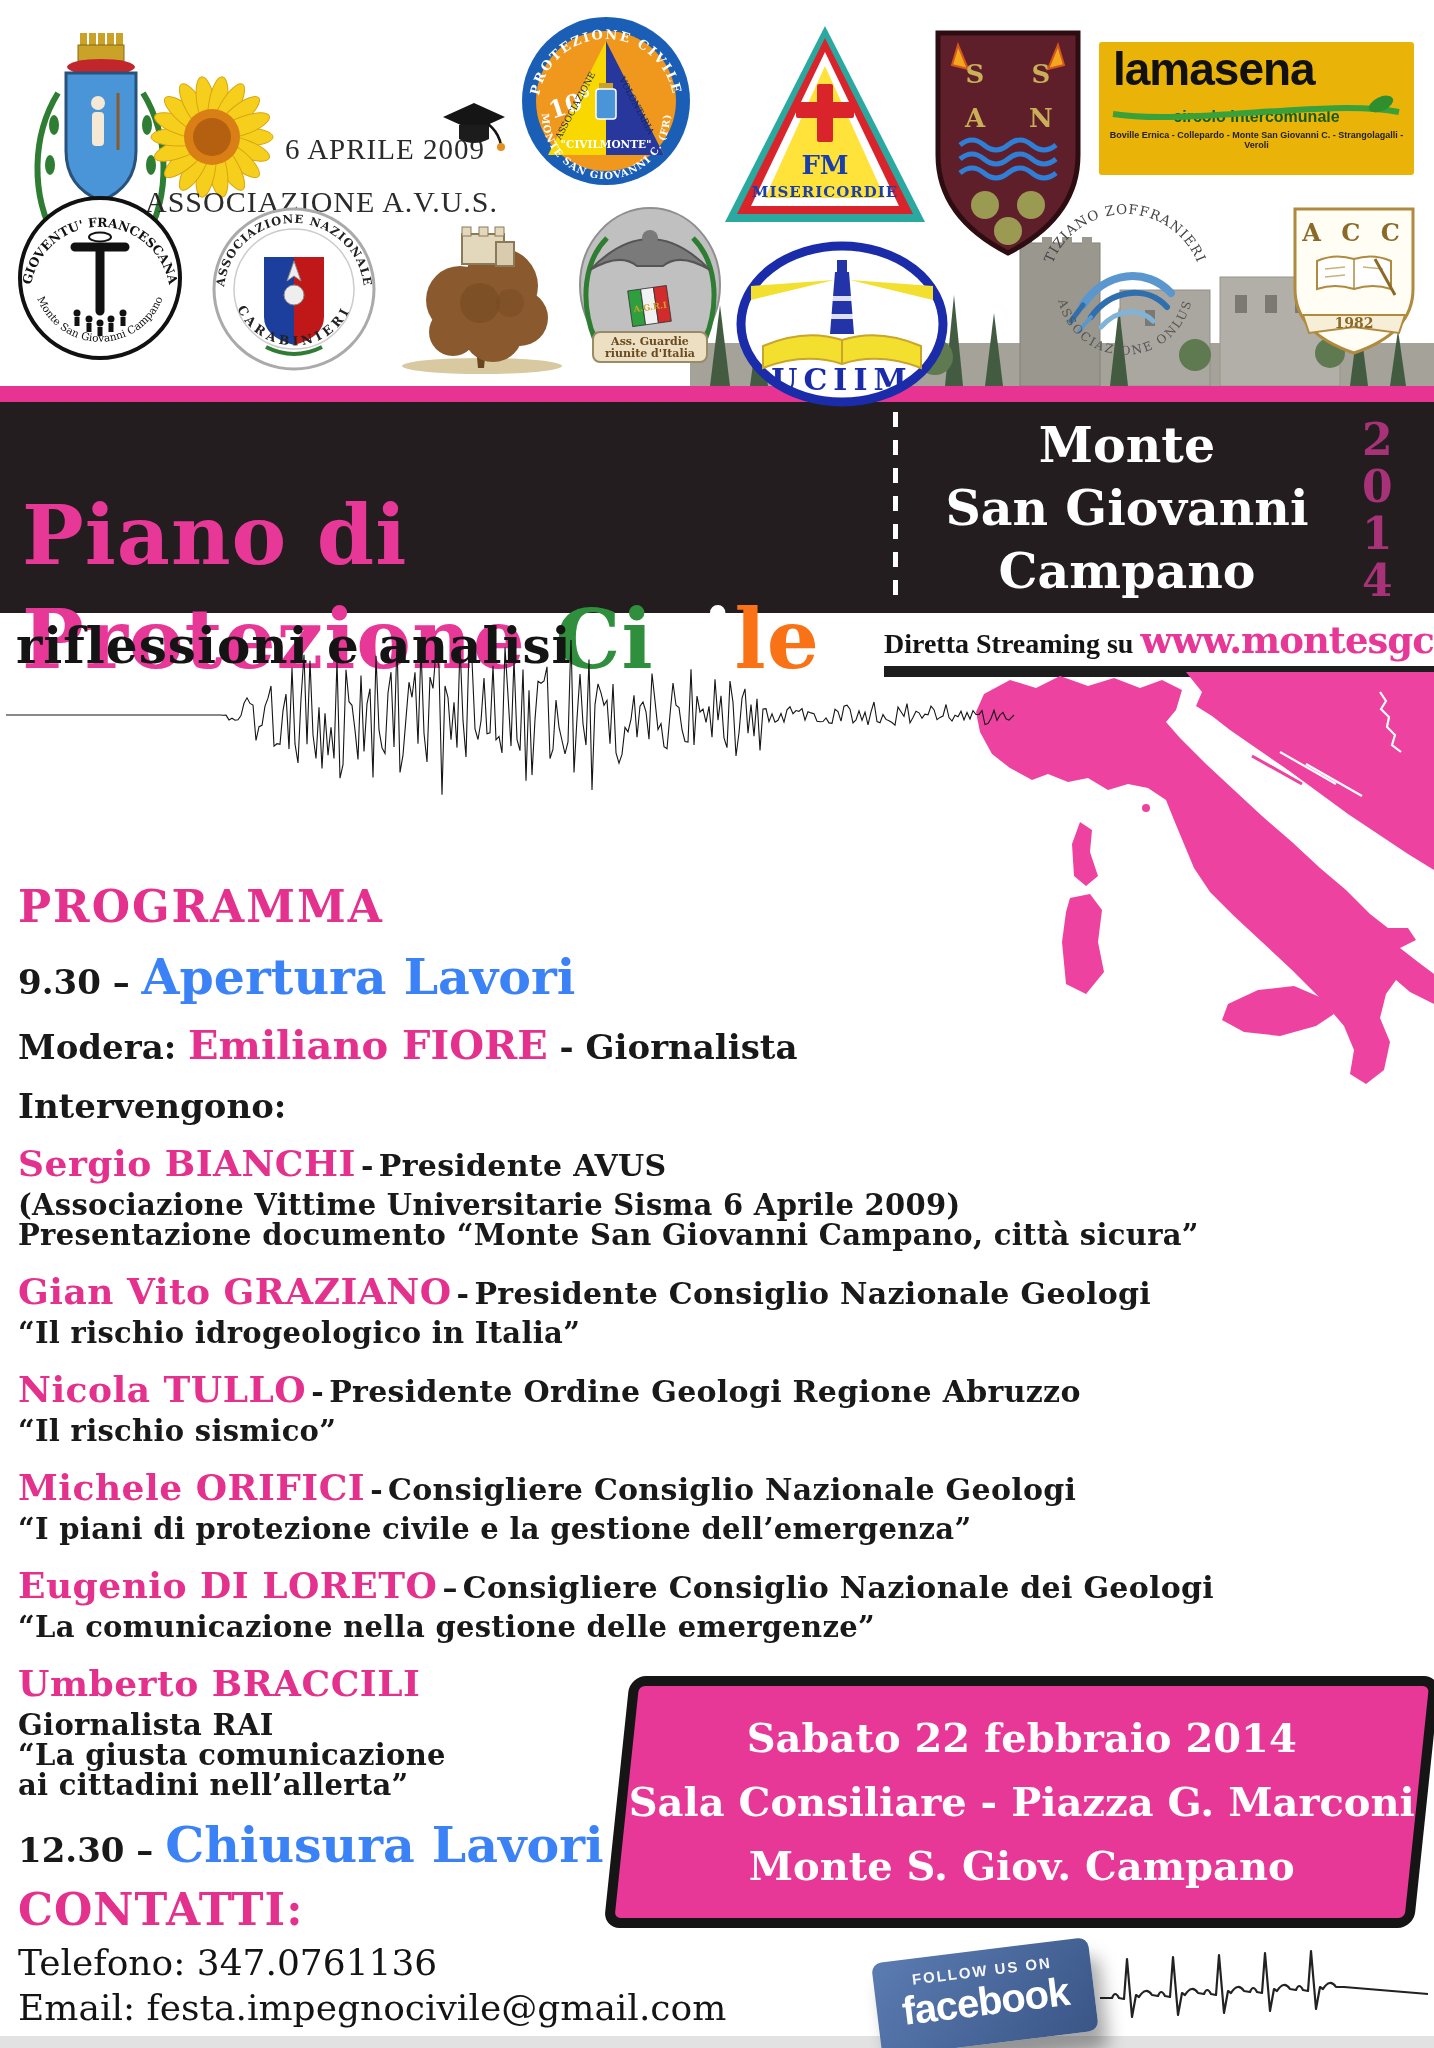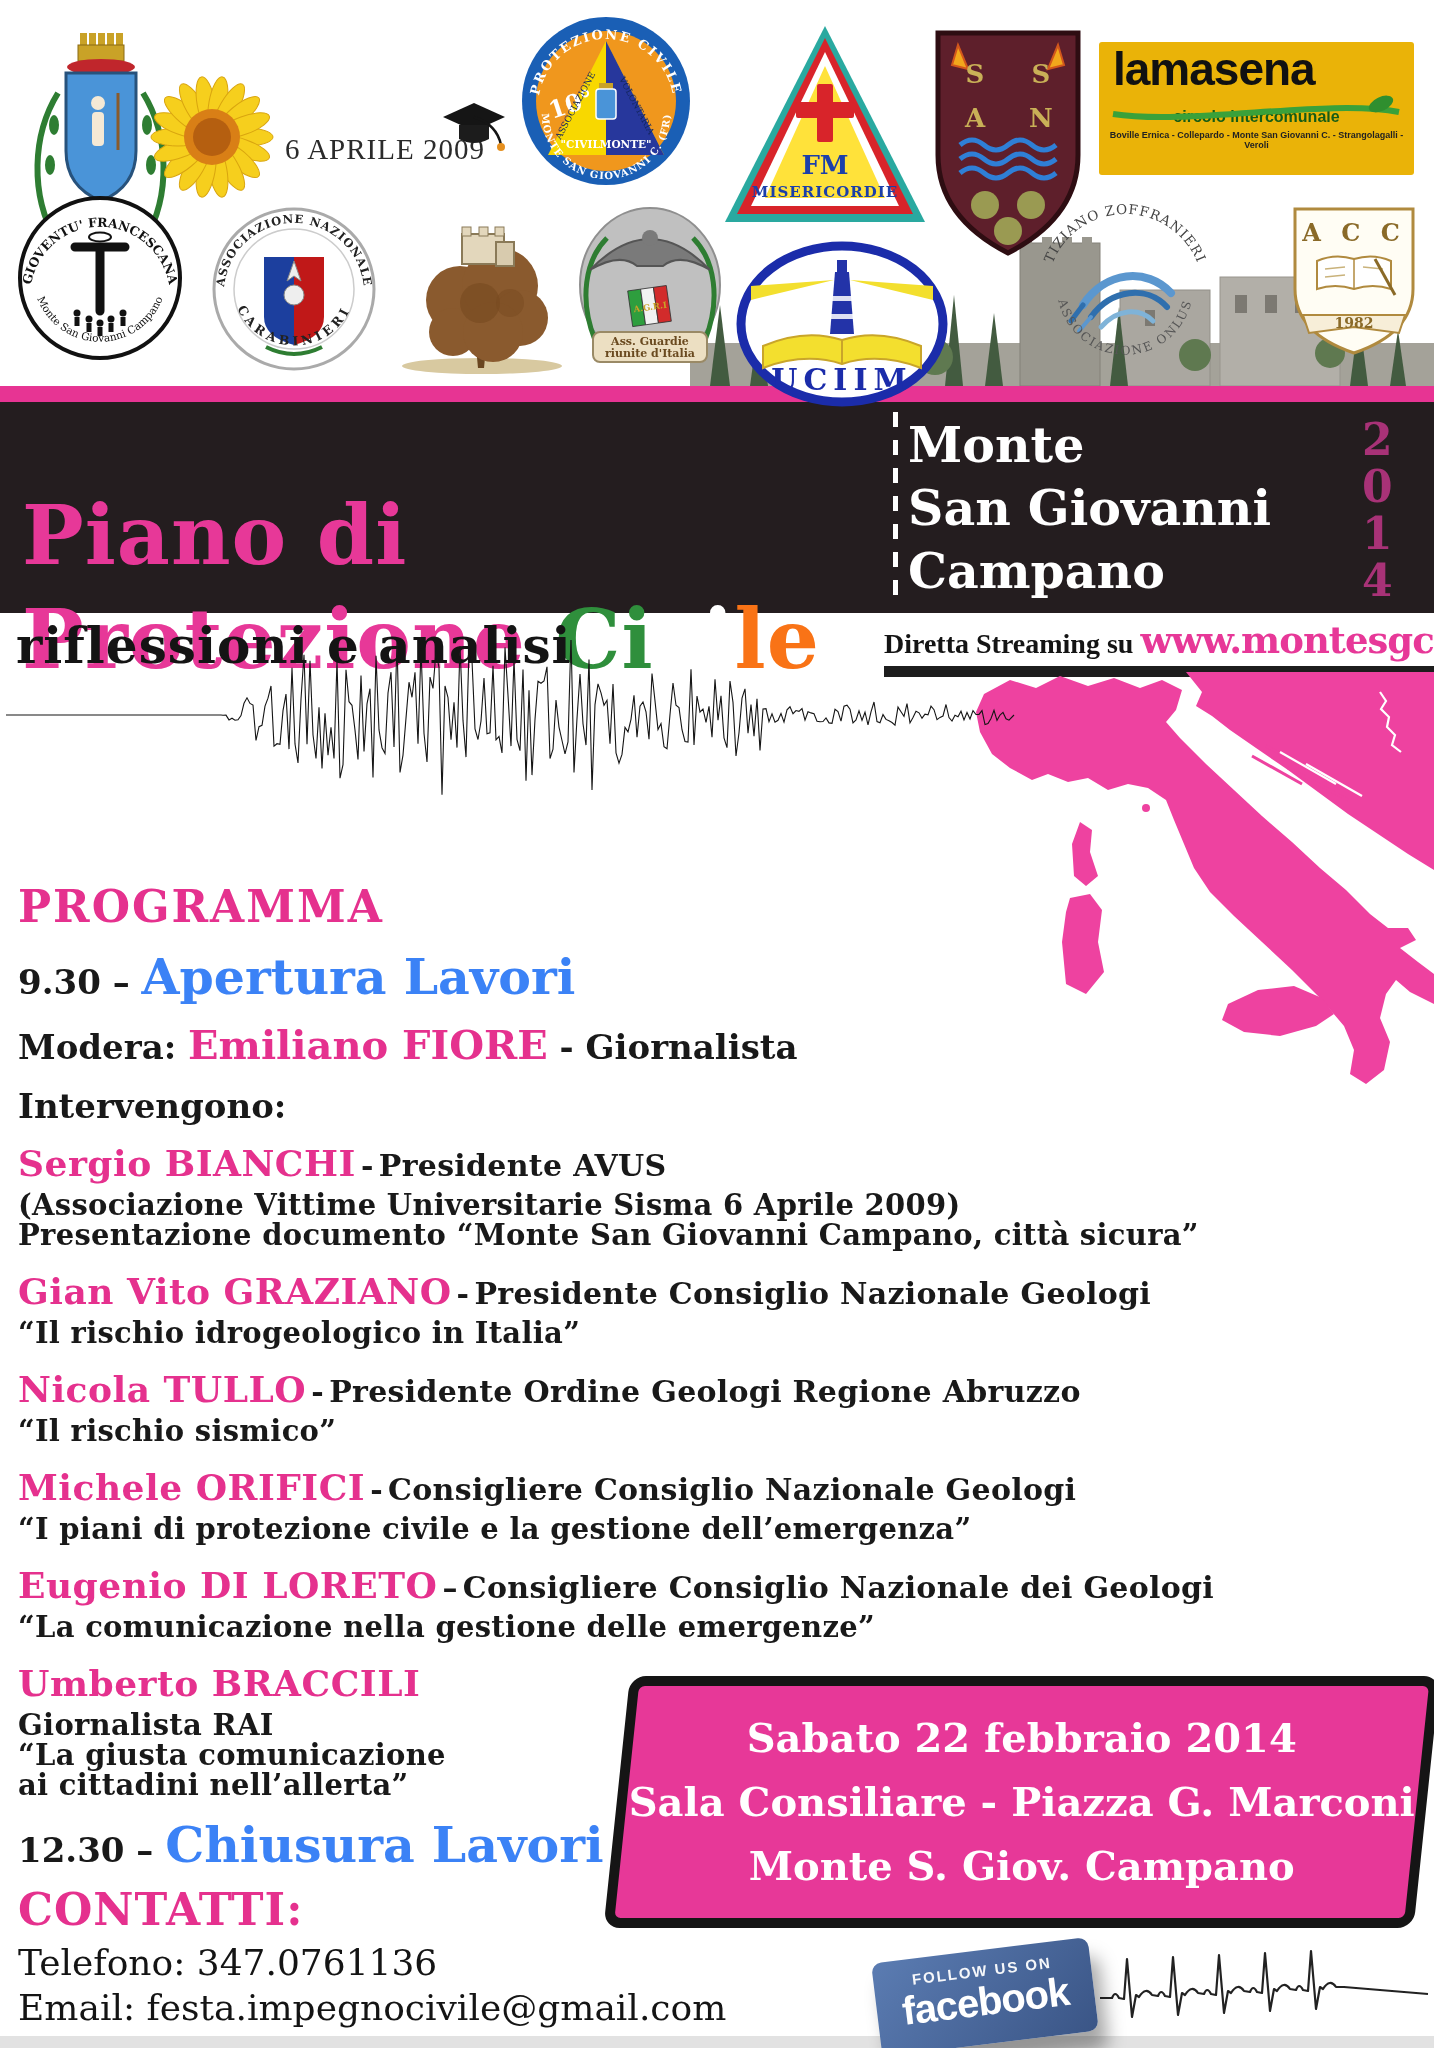--- a/index.html
+++ b/index.html
@@ -8,21 +8,21 @@
   .abs{position:absolute;}
   
   #pink-stripe{left:0;top:386px;width:1434px;height:16px;background:#e73493;}
   #header-black{left:0;top:402px;width:1434px;height:211px;background:#241d1f;}
   .title-line{position:absolute;left:22px;font-weight:700;font-size:82px;line-height:86px;
               color:#e73898;white-space:nowrap;letter-spacing:1px;}
   #title1{top:8px;} #title2{top:112px;}
   .t-green{color:#2f8f3c;} .t-white{color:#ffffff;} .t-red{color:#f97316;}
   #header-dashes{position:absolute;left:893px;top:10px;width:5px;height:190px;
       background:repeating-linear-gradient(#fff 0 15px,transparent 15px 28px);}
-  #location{position:absolute;left:908px;top:12px;width:438px;text-align:left;color:#fff;}
+  #location{position:absolute;left:908px;top:12px;width:438px;text-align:center;color:#fff;}
   #location p{margin:0;font-size:49px;line-height:63px;font-weight:700;}
   #year{position:absolute;left:1362px;top:14px;color:#a83277;font-weight:700;}
   #year span{display:block;font-size:44px;line-height:47px;text-align:center;}
   #subtitle{left:16px;top:616px;font-size:50px;font-weight:700;color:#141414;letter-spacing:1px;}
   #streaming{left:884px;top:618px;width:552px;white-space:nowrap;}
   #streaming .lbl{font-family:"Liberation Serif",serif;font-weight:700;font-size:28px;color:#141414;}
   #streaming .url{font-weight:700;font-size:37px;color:#e73898;letter-spacing:-1px;}
   #streaming-bar{left:884px;top:666px;width:550px;height:11px;background:#1d1d1d;}
   
   #map{left:950px;top:672px;z-index:1;}
@@ -183,20 +183,21 @@
       <circle cx="67" cy="67" r="28" fill="#d97f16"></circle>
         <circle cx="67" cy="67" r="19" fill="#b55f10"></circle>
     </svg>
     <span class="avus-txt" style="left:140px;top:78px;font-size:29px;letter-spacing:1px;">6 APRILE 2009</span>
     <svg style="position:absolute;left:292px;top:40px" width="75" height="60" viewBox="0 0 75 60">
       <polygon points="6,22 37,8 68,22 37,36" fill="#151515"></polygon>
       <path d="M22,30 h30 v14 q-15,8 -30,0 Z" fill="#1c1c1c"></path>
       <path d="M37,22 C55,28 62,40 64,50" stroke="#151515" stroke-width="2.5" fill="none"></path>
       <circle cx="64" cy="52" r="4" fill="#e58f1f"></circle>
     </svg>
+    <span class="avus-txt" style="left:0;top:130px;font-size:30px;letter-spacing:1px;">ASSOCIAZIONE A.V.U.S.</span>
   </div>
 
   <svg class="abs logo" style="left:520px;top:15px" width="172" height="172" viewBox="0 0 172 172">
     <defs>
       <path id="cm-top" d="M18,92 A68,68 0 0 1 154,92" fill="none"></path>
       <path id="cm-bot" d="M22,100 A64,64 0 0 0 150,100" fill="none"></path>
     </defs>
     <circle cx="86" cy="86" r="84" fill="#1a5fb5"></circle>
     <circle cx="86" cy="86" r="70" fill="#f0971d"></circle>
     <polygon points="86,26 28,140 144,140" fill="#f8d800"></polygon>

